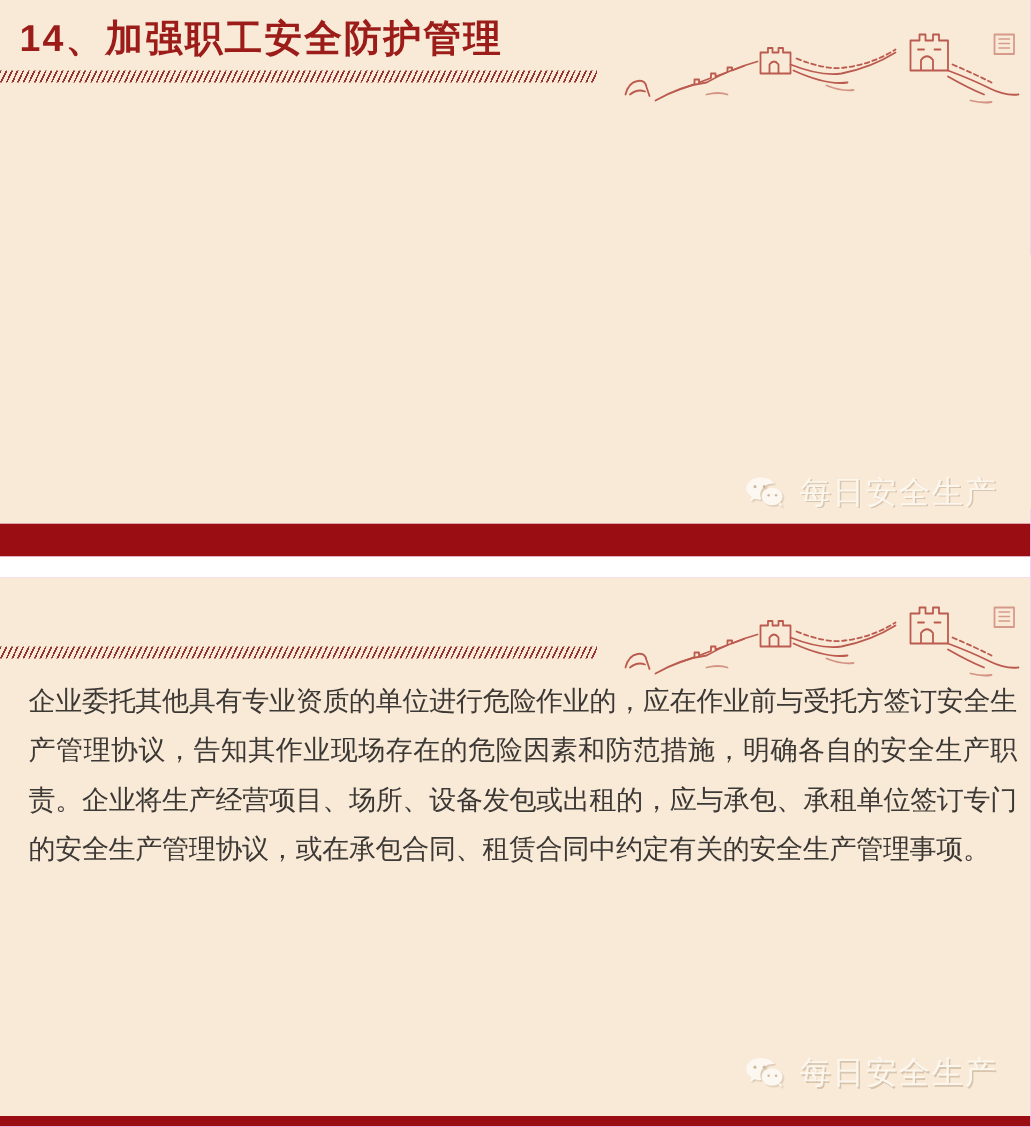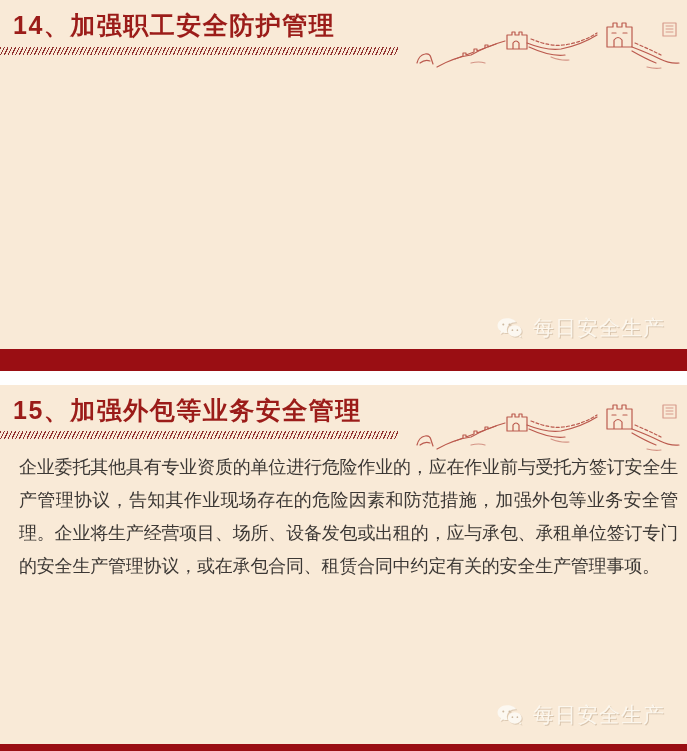--- a/index.html
+++ b/index.html
@@ -137,21 +137,20 @@
         </svg>
       </span>
       <span class="watermark-text">每日安全生产</span>
     </div>
   </div>
 
   <div class="divider-bar"></div>
   <div class="white-gap"></div>
 
   <div class="section sec-15">
-    <div class="sec-heading">15、加强外包等业务安全管理</div>
     <div class="hatch-line"></div>
     <div class="wall-art">
       <svg viewBox="0 0 272 58" width="272" height="58">
         <g fill="none" stroke="#bb5a4e" stroke-width="1.2" stroke-linecap="round" stroke-linejoin="round">
           <path d="M6 46 q2 -8 8 -9 q5 -1 6 4 l2 6 M9 46 q5 -4 10 -2"></path>
           <path d="M26 50 q18 -10 34 -12 q16 -9 34 -14"></path>
           <path d="M44 42 l8 -3 v-3 h3 v2 l8 -3 v-3 h3 v2 l8 -3 v-3 h3 v2 l8 -3"></path>
           <path d="M96 18 h5 v-3 h3 v3 h4 v-3 h3 v3 h5 v14 h-20 z M102 32 v-6 q3 -4 6 0 v6"></path>
           <path d="M116 26 q20 8 34 6 q20 -4 36 -14 M118 30 q22 10 36 8"></path>
           <path d="M120 22 q20 8 32 6 q18 -2 34 -12" stroke-dasharray="3 2.2"></path>
@@ -159,21 +158,21 @@
           <path d="M221 30 q16 6 28 12 q10 5 19 4 M221 34 q14 8 24 12"></path>
           <path d="M224 26 q14 6 26 12" stroke-dasharray="3 2.2"></path>
           <path d="M140 40 q10 4 18 3 M60 46 q8 -2 14 0 M236 50 q8 2 14 1" opacity="0.6"></path>
           <g opacity="0.55">
             <rect x="252" y="6" width="13" height="13"></rect>
             <path d="M255 9 h7 M255 12 h7 M255 15 h7" stroke-width="1"></path>
           </g>
         </g>
       </svg>
     </div>
-    <div class="body-para para-1">企业委托其他具有专业资质的单位进行危险作业的，应在作业前与受托方签订安全生产管理协议，告知其作业现场存在的危险因素和防范措施，加强外包等业务安全管理。企业将生产经营项目、场所、设备发包或出租的，应与承包、承租单位签订专门的安全生产管理协议，或在承包合同、租赁合同中约定有关的安全生产管理事项。</div>
+    <div class="body-para para-1">企业委托其他具有专业资质的单位进行危险作业的，应在作业前与受托方签订安全生产管理协议，告知其作业现场存在的危险因素和防范措施，明确各自的安全生产职责。企业将生产经营项目、场所、设备发包或出租的，应与承包、承租单位签订专门的安全生产管理协议，或在承包合同、租赁合同中约定有关的安全生产管理事项。</div>
     <div class="watermark">
       <span class="wechat-icon">
         <svg viewBox="0 0 30 26" width="27" height="23">
           <path d="M12 1.5 C6 1.5 1.5 5.3 1.5 9.8 c0 2.6 1.5 4.9 3.8 6.4 l-1 3.2 3.4-1.8 c1.2.4 2.5.6 3.8.6 .5 0 1 0 1.4-.1 C12.3 16.9 12 15.7 12 14.5 12 9.7 16.3 6 21.5 6 c.4 0 .8 0 1.2.1 C21.6 3.4 17.2 1.5 12 1.5 z" fill="#fcf8f1"></path>
           <ellipse cx="21" cy="15.8" rx="7.8" ry="6.6" fill="#fcf8f1"></ellipse>
           <path d="M25.5 21.7 l3 1.8 -.9-2.9 z" fill="#fcf8f1"></path>
           <circle cx="8" cy="8.4" r="1.15" fill="#cdb9a0"></circle>
           <circle cx="15" cy="8.4" r="1.15" fill="#cdb9a0"></circle>
           <circle cx="18.3" cy="14.9" r="0.95" fill="#cdb9a0"></circle>
           <circle cx="23.9" cy="14.9" r="0.95" fill="#cdb9a0"></circle>

